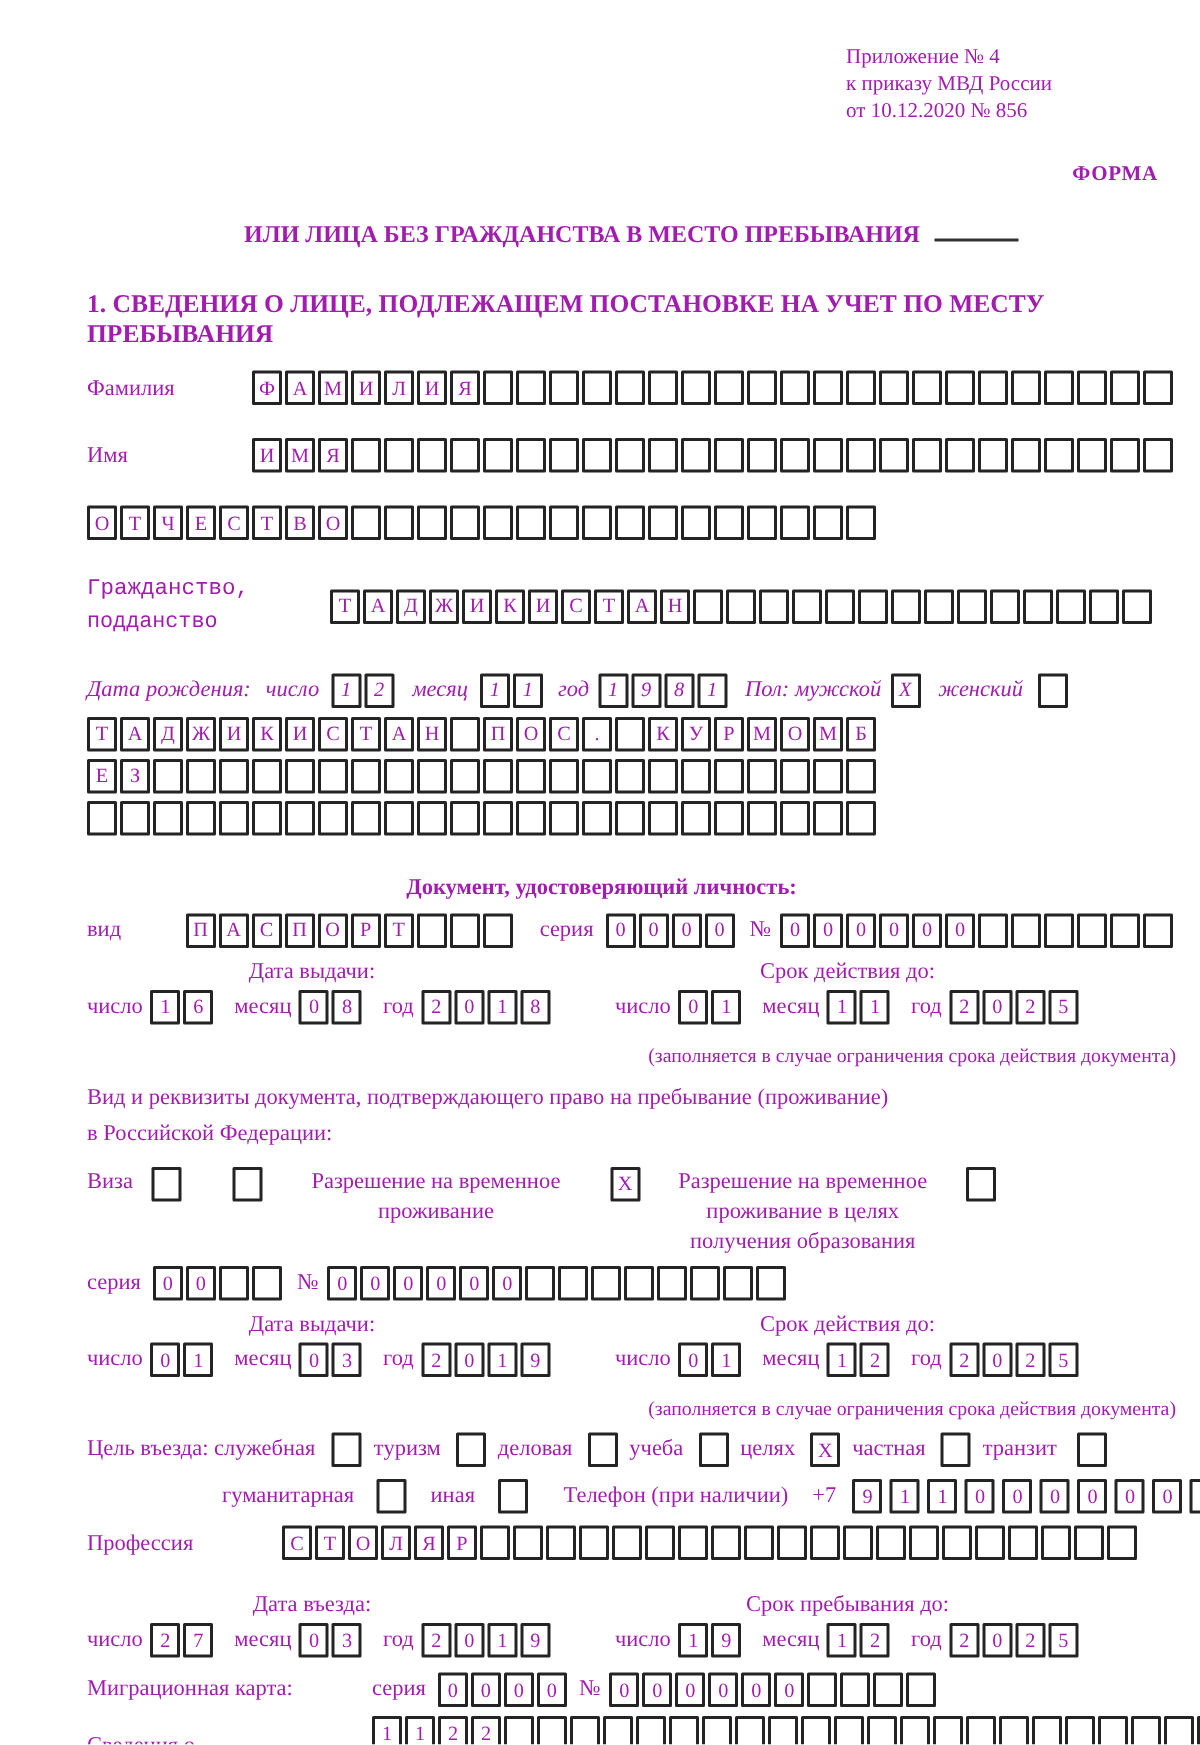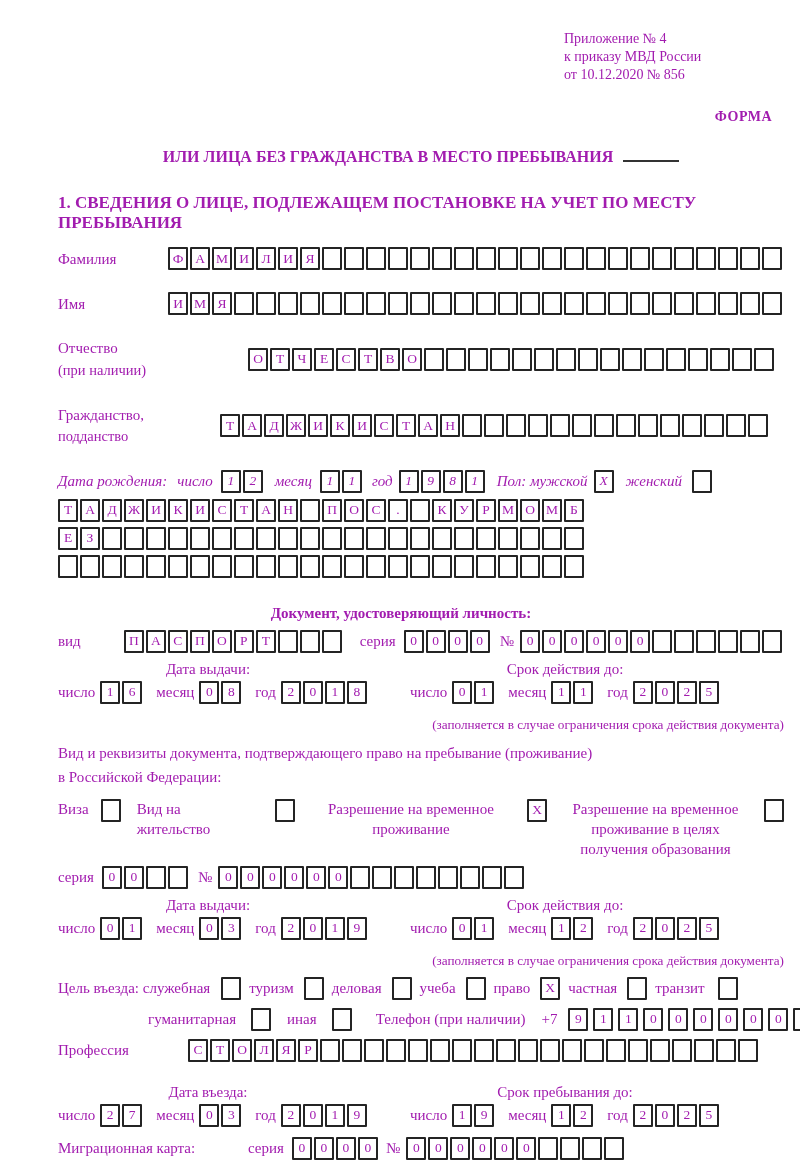--- a/index.html
+++ b/index.html
@@ -11,21 +11,21 @@
   }
   .hdr { width:210px; margin-left:auto; margin-right:10px; font-size:14px; line-height:1.3; }
   .hdr .amend { margin-top:5px; }
   .forma { text-align:right; padding-right:12px; font-weight:700; font-size:14px; margin-top:24px; letter-spacing:.5px; }
   .title { text-align:center; font-weight:700; font-size:16px; line-height:1.55; margin-top:20px; }
   .t-underline { display:inline-block; width:56px; border-bottom:2px solid #333; height:13px; margin-left:10px; }
   .sect { font-weight:700; font-size:17px; margin-top:24px; margin-bottom:14px; }
 
   .row { display:flex; align-items:center; margin-bottom:22px;gap:42px; }
   .lblcol { flex:0 0 auto; line-height:1.5; }
-  .w68 { width:68px; } .w78 { width:78px; } .w120 { width:120px; } .w148 { width:148px; }
+  .w68 { width:68px; } .w78 { width:78px; } .w120 { width:120px;font-family:Liberation Mono, monospace; } .w148 { width:148px; }
   .subl { font-size:14.5px; }
 
   .cells { display:flex; flex-wrap:nowrap; }
   .cell {
     flex:0 0 auto; width:20px; height:23px; border:2px solid #242424; border-radius:1px;
     margin-right:2px; display:flex; align-items:center; justify-content:center;
     font-size:13.5px; background:#fff;
   }
   .stack .cells { margin-bottom:5px; }
   .inline { display:flex; align-items:center; flex-wrap:nowrap; margin-bottom:6px; }
@@ -139,24 +139,20 @@
         <span class="cell"></span>
         <span class="cell"></span>
         <span class="cell"></span>
         <span class="cell"></span>
         <span class="cell"></span>
         <span class="cell"></span>
       </div>
   </div>
 
   <div class="row">
-    <div class="lblcol w148">
-      <div>Отчество</div>
-      <div class="subl">(при наличии)</div>
-    </div>
     <div class="cells">
         <span class="cell">О</span>
         <span class="cell">Т</span>
         <span class="cell">Ч</span>
         <span class="cell">Е</span>
         <span class="cell">С</span>
         <span class="cell">Т</span>
         <span class="cell">В</span>
         <span class="cell">О</span>
         <span class="cell"></span>
@@ -416,21 +412,20 @@
   <div class="introline">в Российской Федерации:</div>
 
   <div class="chk-row">
     <div class="chk">
       <span class="txt">Виза</span>
       <span class="cells" style="margin-left:4px;">
           <span class="cell"></span>
         </span>
     </div>
     <div class="chk g16">
-      <span class="txt">Вид на жительство</span>
       <span class="cells" style="margin-left:10px;">
           <span class="cell"></span>
         </span>
     </div>
     <div class="chk g16">
       <span class="txt center wt200">Разрешение на временное проживание</span>
       <span class="cells" style="margin-left:8px;">
           <span class="cell">X</span>
         </span>
     </div>
@@ -527,21 +522,21 @@
         <span class="cell"></span>
       </span>
     <span class="lbl g8">деловая</span>
     <span class="cells" style="margin-left:5px;">
         <span class="cell"></span>
       </span>
     <span class="lbl g8">учеба</span>
     <span class="cells" style="margin-left:5px;">
         <span class="cell"></span>
       </span>
-    <span class="lbl g8">право</span>
+    <span class="lbl g8">целях</span>
     <span class="cells" style="margin-left:5px;">
         <span class="cell">X</span>
       </span>
     <span class="lbl g8">частная</span>
     <span class="cells" style="margin-left:5px;">
         <span class="cell"></span>
       </span>
     <span class="lbl g8">транзит</span>
     <span class="cells" style="margin-left:8px;">
         <span class="cell"></span>

